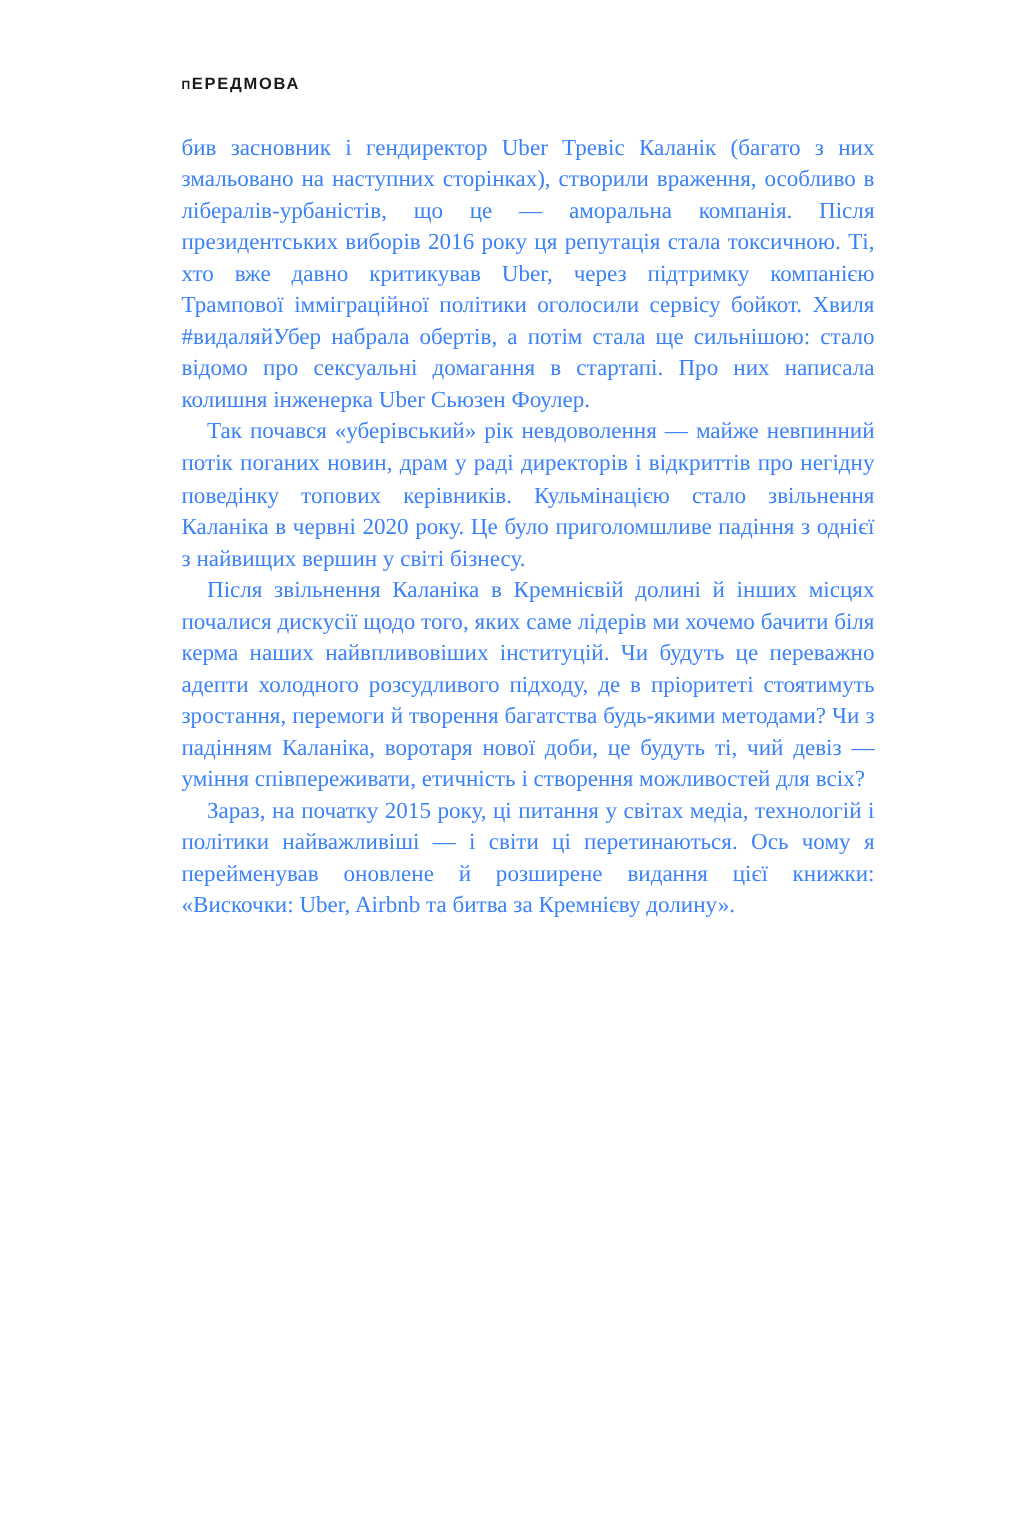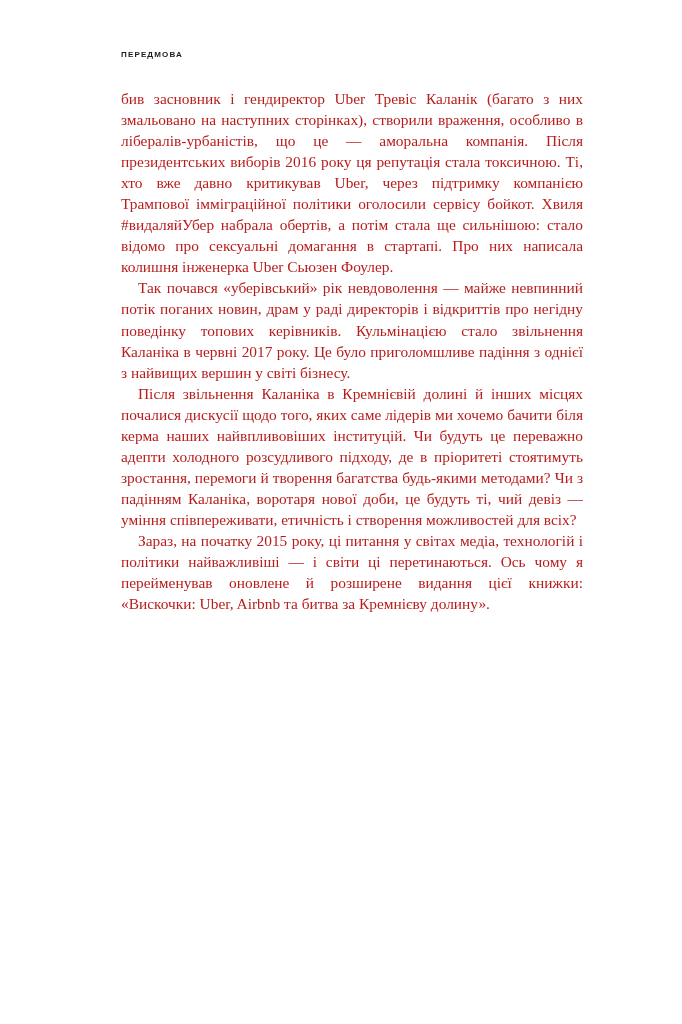--- a/index.html
+++ b/index.html
@@ -24,21 +24,21 @@
     background: #ffffff;
     box-sizing: border-box;
   }
 
   
   .running-head {
     position: absolute;
     left: 121px;
     top: 46px;
     font-family: "Liberation Sans", "DejaVu Sans", sans-serif;
-    font-size: 12px;
+    font-size: 15px;
     font-weight: 600;
     letter-spacing: 1.15px;
     color: #1b1b1b;
     font-variant: small-caps;
     text-transform: lowercase;
     white-space: nowrap;
   }
   
   .running-head::first-letter {
     font-size: 11.2px;
@@ -47,21 +47,21 @@
   
   .textblock {
     position: absolute;
     left: 121px;
     top: 88px;
     width: 462px;
     font-size: 15.4px;
     line-height: 21.05px;
     text-align: justify;
     text-justify: inter-word;
-    color: #b91c1c;
+    color: #3b82f6;
     font-kerning: normal;
   }
 
   .para {
     margin: 0;
     text-indent: 17px;
     text-align: justify;
     hyphens: manual;
   }
   .para.first {
@@ -76,18 +76,18 @@
 </style>
 </head>
 <body style="background: rgb(255, 255, 255); color: rgb(18, 18, 18);">
 
 <div class="page">
 
   <div class="running-head">Передмова</div>
 
   <div class="textblock">
     <p class="para first">бив засновник і гендиректор Uber Тревіс Каланік (багато з них змальовано на наступних сторінках), створили враження, особливо в лібералів-урбаністів, що це — аморальна компанія. Після президентських виборів 2016 року ця репутація стала токсичною. Ті, хто вже давно критикував Uber, через підтримку компанією Трампової імміграційної політики оголосили сервісу бойкот. Хвиля #видаляйУбер набрала обертів, а потім стала ще сильнішою: стало відомо про сексуальні домагання в стартапі. Про них написала колишня інженерка Uber Сьюзен Фоулер.</p>
-    <p class="para">Так почався «уберівський» рік невдоволення — майже невпинний потік поганих новин, драм у раді директорів і відкриттів про негідну поведінку топових керівників. Кульмінацією стало звільнення Каланіка в червні 2017 року. Це було приголомшливе падіння з однієї з найвищих вершин у світі бізнесу.</p>
+    <p class="para">Так почався «уберівський» рік невдоволення — майже невпинний потік поганих новин, драм у раді директорів і відкриттів про негідну поведінку топових керівників. Кульмінацією стало звільнення Каланіка в червні 2020 року. Це було приголомшливе падіння з однієї з найвищих вершин у світі бізнесу.</p>
     <p class="para">Після звільнення Каланіка в Кремнієвій долині й інших місцях почалися дискусії щодо того, яких саме лідерів ми хочемо бачити біля керма наших найвпливовіших інституцій. Чи будуть це переважно адепти холодного розсудливого підходу, де в пріоритеті стоятимуть зростання, перемоги й творення багатства будь-якими методами? Чи з падінням Каланіка, воротаря нової доби, це будуть ті, чий девіз — уміння співпереживати, етичність і створення можливостей для всіх?</p>
     <p class="para">Зараз, на початку 2015 року, ці питання у світах медіа, технологій і політики найважливіші — і світи ці перетинаються. Ось чому я перейменував оновлене й розширене видання цієї книжки: «Вискочки: Uber, Airbnb та битва за Кремнієву долину».</p>
   </div>
 
 </div>
 
 </body></html>

